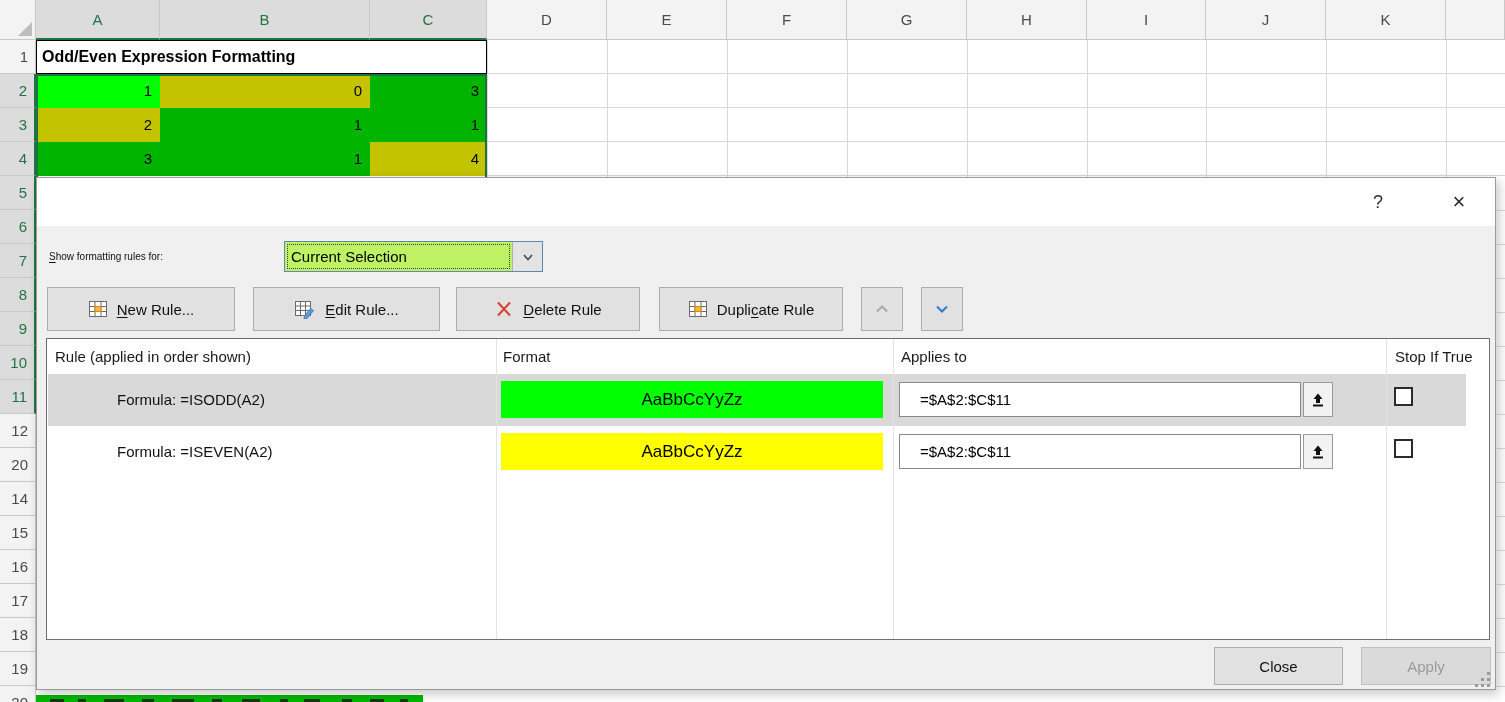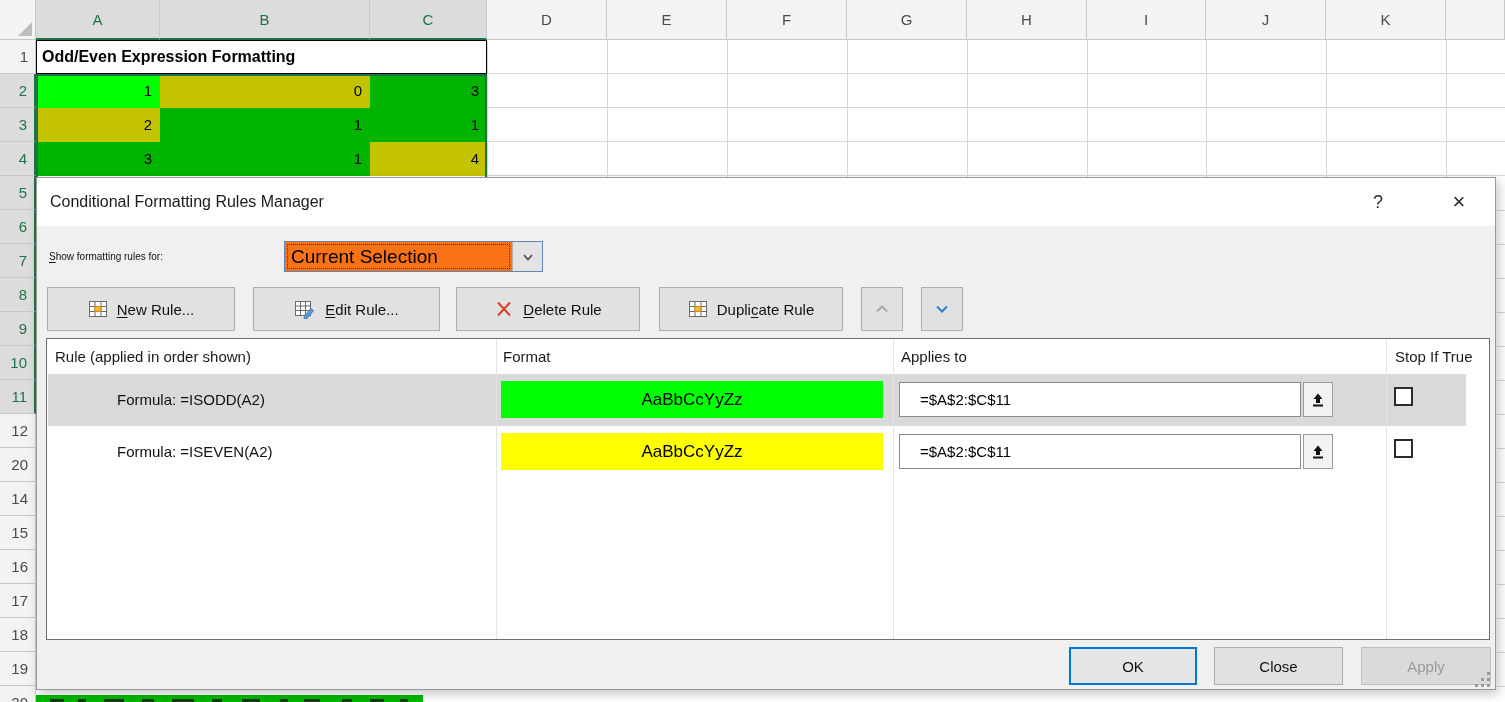--- a/index.html
+++ b/index.html
@@ -36,22 +36,22 @@
   .titlebar{position:absolute;left:0;top:0;right:0;height:48px;background:#fff;}
   .dlg-title{position:absolute;left:13px;top:0;line-height:48px;font-size:16px;color:#1a1a1a;}
   .cap-btn{position:absolute;top:7px;width:34px;height:34px;display:flex;align-items:center;
           justify-content:center;color:#2b2b2b;cursor:default;}
   .help-btn{left:1324px;font-size:18px;}
   .close-btn{left:1405px;font-size:22px;font-weight:400;}
   .show-label{position:absolute;left:12px;top:63px;height:31px;line-height:31px;font-size:10px;color:#111;}
   .show-label .u{text-decoration:underline;text-underline-offset:2px;}
   .combo{position:absolute;left:247px;top:63px;width:259px;height:31px;box-sizing:border-box;
           border:1px solid #5f87b0;background:#e3e3e3;display:flex;}
-  .combo-text{flex:1;background:#f97316;outline:1px dotted #3a3a3a;outline-offset:-3px;
-          font-size:19px;color:#000;line-height:29px;padding-left:6px;overflow:hidden;}
+  .combo-text{flex:1;background:#bef264;outline:1px dotted #3a3a3a;outline-offset:-3px;
+          font-size:15px;color:#000;line-height:29px;padding-left:6px;overflow:hidden;}
   .combo-arrow{width:29px;border-left:1px solid #b0b0b0;background:#e3e3e3;
           display:flex;align-items:center;justify-content:center;}
   .tbtn{position:absolute;top:109px;height:44px;background:#e1e1e1;border:1px solid #adadad;
           box-sizing:border-box;font-size:15px;color:#111;display:flex;align-items:center;
           justify-content:center;gap:9px;cursor:default;}
   .tbtn .u{text-decoration:underline;text-underline-offset:2px;}
   .listbox{position:absolute;left:9px;top:160px;width:1444px;height:302px;background:#fff;
           border:1px solid #6e6e6e;box-sizing:border-box;}
   .lhdr{position:absolute;top:0;height:35px;line-height:35px;font-size:15px;color:#1a1a1a;z-index:2;}
   .lhdr.h0{left:8px;} .lhdr.h1{left:456px;} .lhdr.h2{left:854px;} .lhdr.h3{left:1348px;}
@@ -158,21 +158,20 @@
     <div class="sliver-mark" style="left: 242px; width: 18px;"></div>
     <div class="sliver-mark" style="left: 280px; width: 8px;"></div>
     <div class="sliver-mark" style="left: 304px; width: 16px;"></div>
     <div class="sliver-mark" style="left: 342px; width: 10px;"></div>
     <div class="sliver-mark" style="left: 370px; width: 14px;"></div>
     <div class="sliver-mark" style="left: 400px; width: 8px;"></div>
   </div>
 
 <div class="dialog">
   <div class="titlebar">
-    <div class="dlg-title">Conditional Formatting Rules Manager</div>
     <div class="cap-btn help-btn">?</div>
     <div class="cap-btn close-btn">×</div>
   </div>
 
   <div class="show-label"><span class="u">S</span><span>how formatting rules for:</span></div>
 
   <div class="combo">
     <div class="combo-text">Current Selection</div>
     <div class="combo-arrow">
       <svg width="14" height="14" viewBox="0 0 14 14">
@@ -265,21 +264,20 @@
             <svg width="18" height="18" viewBox="0 0 18 18">
               <path d="M9 2.5 L13.5 8 H11 V12 H7 V8 H4.5 Z" fill="#111"></path>
               <rect x="4" y="13.5" width="10" height="2" fill="#111"></rect>
             </svg>
           </div>
           <div class="stop-checkbox"></div>
         </div>
       </div>
   </div>
 
-  <div class="fbtn ok-btn">OK</div>
   <div class="fbtn apply-btn">Apply</div>
   <div class="fbtn close-btn2">Close</div>
 
   <div class="grip">
     <i style="left:12px;top:0"></i>
       <i style="left:6px;top:6px"></i>
       <i style="left:12px;top:6px"></i>
     <i style="left:0;top:12px"></i>
       <i style="left:6px;top:12px"></i>
       <i style="left:12px;top:12px"></i>

